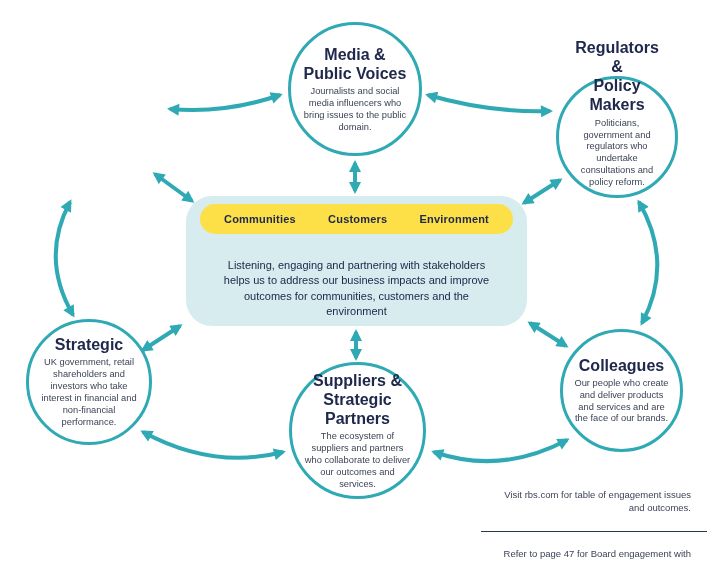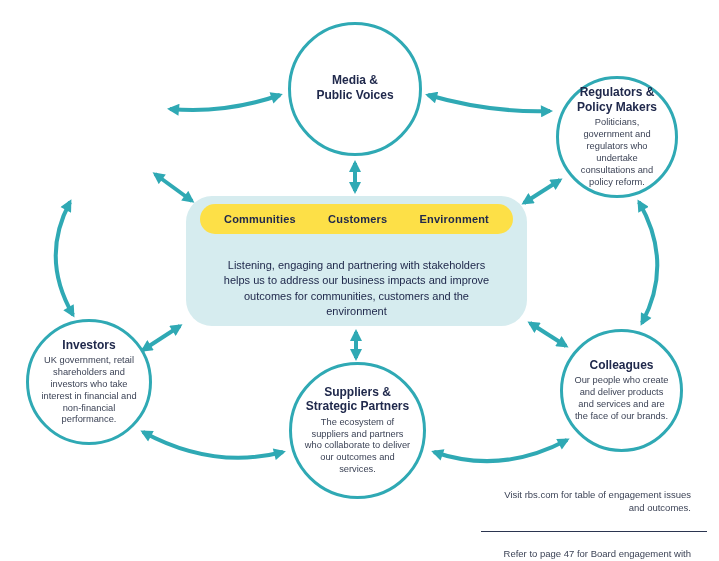--- a/index.html
+++ b/index.html
@@ -33,29 +33,29 @@
     line-height:1.4;
   }
 
   
   .circle{
     position:absolute;background:#ffffff;border:3px solid #2fa9b4;border-radius:50%;
     box-sizing:border-box;display:flex;flex-direction:column;align-items:center;justify-content:center;
     text-align:center;padding:6px 10px;
   }
   .c-title{
-    font-size:12px;font-weight:bold;color:#20294c;line-height:1.2;
+    font-size:16px;font-weight:bold;color:#20294c;line-height:1.2;
     white-space:pre-line;margin-bottom:3px;
   }
   .c-body{
     font-size:9.3px;color:#3c4356;line-height:1.28;
   }
   #c-experts   {left:34px; top:69px;  width:127px;height:127px;}
   #c-media     {left:288px;top:22px;  width:134px;height:134px;}
-  #c-regulators{left:556px;top:76px;  width:122px;height:122px;}
+  #c-regulators{left:556px;top:76px;  width:122px;height:122px;justify-content:flex-end;}
   #c-investors {left:26px; top:319px; width:126px;height:126px;}
   #c-suppliers {left:289px;top:362px; width:137px;height:137px;}
   #c-colleagues{left:560px;top:329px; width:123px;height:123px;}
 
   
   .notes{position:absolute;left:481px;top:473px;width:226px;}
   .notes p{margin:16px;font-size:9.5px;color:#3c4356;line-height:1.35;text-align:right;}
   .rule{height:1.5px;background:#2b3550;margin:9px 0 9px 0;}
 </style>
 </head>
@@ -92,31 +92,32 @@
       <span>Communities</span>
       <span>Customers</span>
       <span>Environment</span>
     </div>
     <p class="center-text">Listening, engaging and partnering with stakeholders helps us to address our business impacts and improve outcomes for communities, customers and the environment</p>
   </div>
 
   <div class="circle" id="c-media">
     <div class="c-title">Media &amp;
 Public Voices</div>
+    <div class="c-body">Journalists and social media influencers who bring issues to the public domain.</div>
   </div>
 
 
   <div class="circle" id="c-regulators">
     <div class="c-title">Regulators &amp;
 Policy Makers</div>
     <div class="c-body">Politicians, government and regulators who undertake consultations and policy reform.</div>
   </div>
 
   <div class="circle" id="c-investors">
-    <div class="c-title">Investors</div>
+    <div class="c-title">Strategic</div>
     <div class="c-body">UK government, retail shareholders and investors who take interest in financial and non-financial performance.</div>
   </div>
 
   <div class="circle" id="c-suppliers">
     <div class="c-title">Suppliers &amp;
 Strategic Partners</div>
     <div class="c-body">The ecosystem of suppliers and partners who collaborate to deliver our outcomes and services.</div>
   </div>
 
   <div class="circle" id="c-colleagues">

